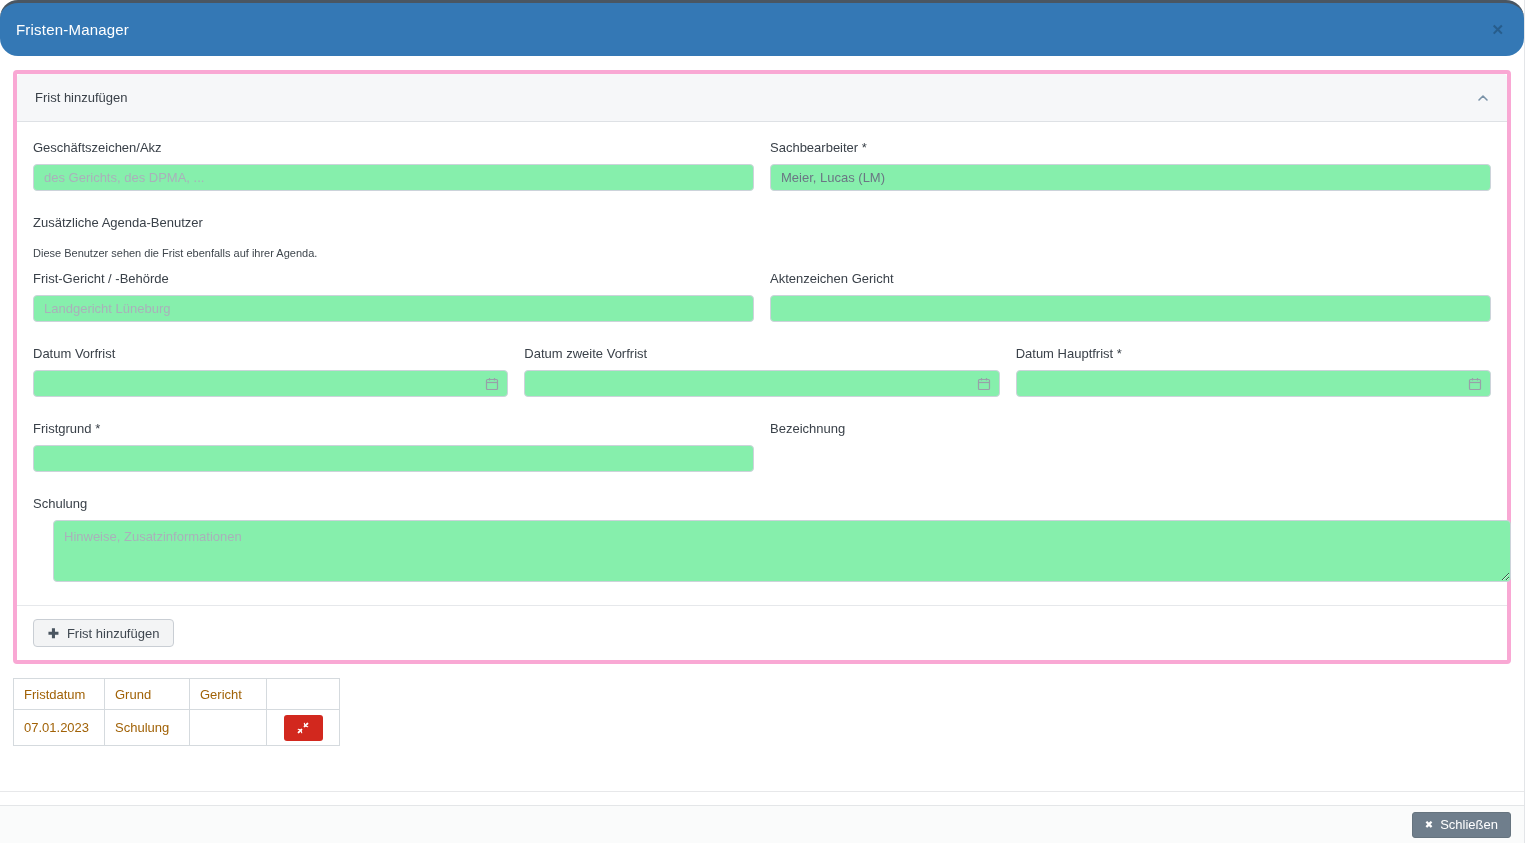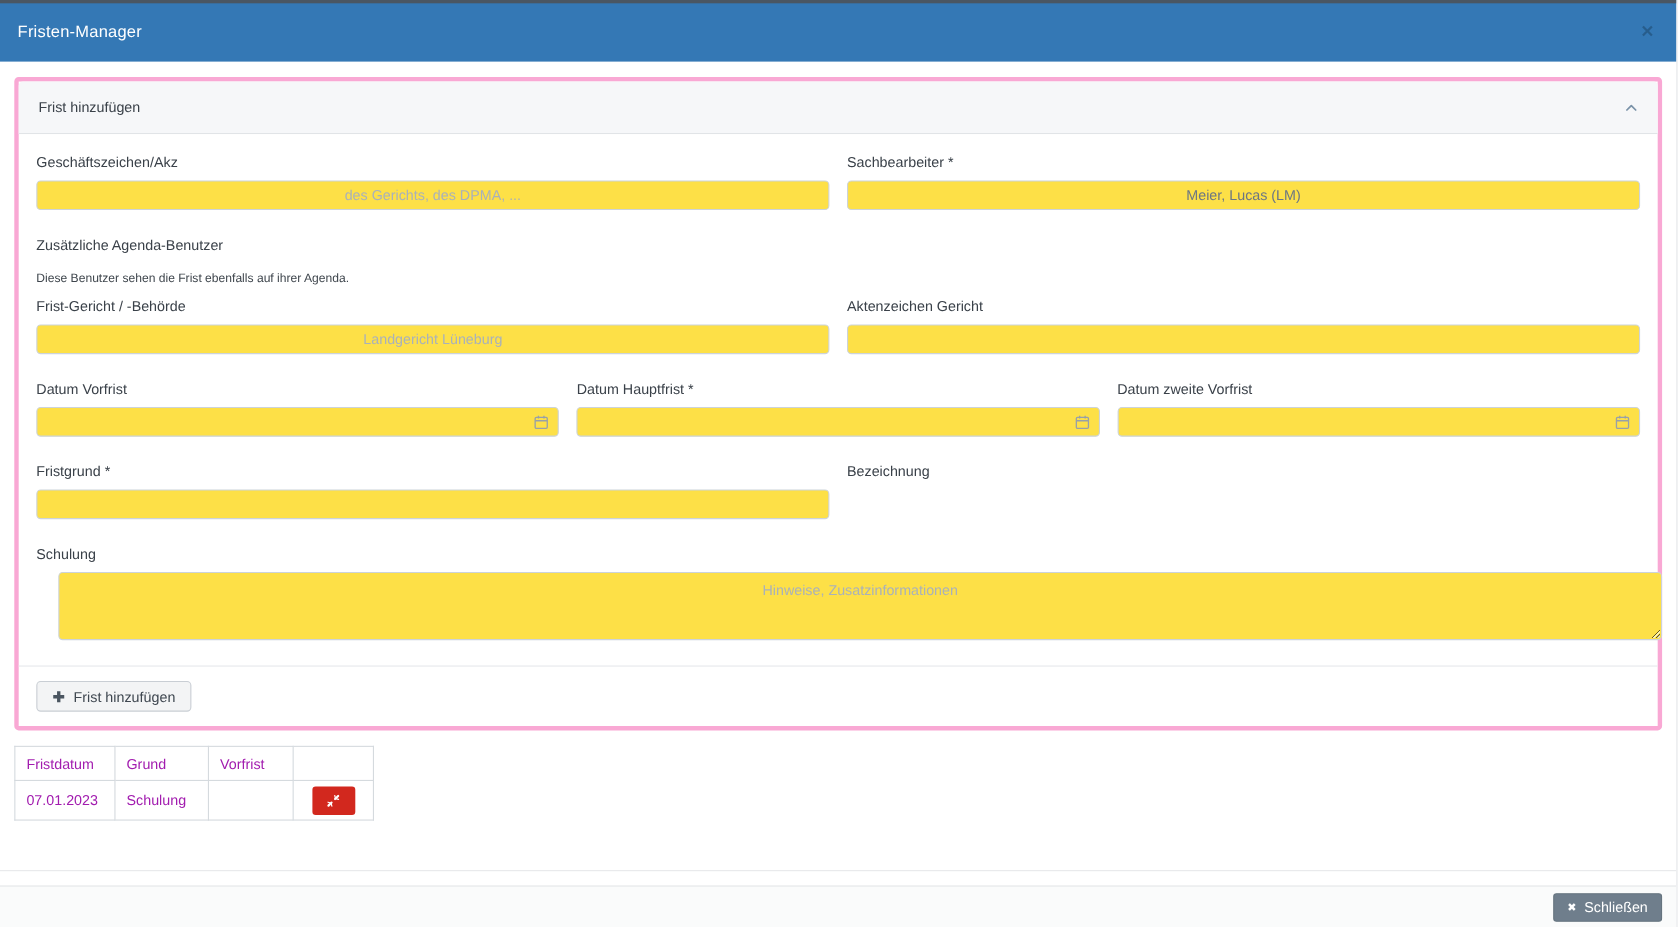--- a/index.html
+++ b/index.html
@@ -10,20 +10,21 @@
     font-size:13px; color:#3a4149;
     position:relative; overflow:hidden;
     border-right:1px solid #e3e5e8;
   }
   
   .modal-header {
     height:56px; background:#3478b5;
     border-top:3px solid #4a5662;
     display:flex; align-items:center; justify-content:space-between;
     padding:0 16px;
+    border-radius:18px;
   }
   .modal-title { color:#ffffff; font-size:15px; letter-spacing:.2px; }
   .modal-close {
     color:#275d8c; font-size:15px; font-weight:bold; cursor:pointer;
     line-height:1; padding:4px; user-select:none;
   }
   
   .content { padding:14px 13px 0 13px; }
   .panel {
     border:4px solid #f9a8d4; border-radius:4px; background:#fff;
@@ -35,23 +36,23 @@
     padding:0 18px; cursor:pointer;
   }
   .panel-heading-title { color:#3a4149; font-size:13px; }
   .panel-body { padding:18px 16px 10px 16px; }
   .form-row { display:flex; gap:16px; margin-bottom:24px; }
   .form-col { flex:1 1 0; min-width:0; }
   label.ctrl-label { display:block; font-size:13px; color:#3a4149; margin-bottom:9px; }
   .txt {
     width:100%; height:27px;
     border:1px solid #ccd3da; border-radius:4px;
-    background:#fde047; padding:0 10px;
+    background:#86efac; padding:0 10px;
     font-family:"Liberation Sans", sans-serif;
-    font-size:13px; color:#6b7684; outline:none;text-align:center;
+    font-size:13px; color:#6b7684; outline:none;
   }
   .txt::placeholder, textarea.txt::placeholder { color:#a9b1ba; opacity:1; }
   textarea.txt { height:62px; padding:7px 10px; resize:both; line-height:1.4;margin-left:20px; }
   .helper-note { font-size:11px; color:#3f464d; margin:-8px 0 12px 0; }
   .date-wrap { position:relative; }
   .date-wrap .txt { padding-right:30px; }
   .cal-icon {
     position:absolute; right:8px; top:50%; transform:translateY(-50%);
     display:flex; pointer-events:none;
   }
@@ -60,21 +61,21 @@
   .btn-add {
     display:inline-flex; align-items:center; gap:8px;
     background:#f3f4f5; border:1px solid #c9ced4; border-radius:4px;
     padding:0 14px; height:28px; font-size:13px; color:#3f4750;
     font-family:"Liberation Sans", sans-serif; cursor:pointer;
   }
   .btn-add .plus { color:#4a5560; font-size:13px; font-weight:bold; }
   
   .frist-table { border-collapse:collapse; margin-top:14px; background:#fff; }
   .frist-table th, .frist-table td {
-    border:1px solid #d5dade; font-weight:normal; font-size:13px; color:#a21caf;
+    border:1px solid #d5dade; font-weight:normal; font-size:13px; color:#a16207;
     text-align:left; vertical-align:middle;
   }
   .frist-table th { height:31px; padding:0 10px; }
   .frist-table td { height:36px; padding:0 10px; }
   .col-date { width:91px; } .col-grund { width:85px;margin-top:23px; }
   .col-benutzer { width:77px; } .col-action { width:73px; text-align:center; }
   td.col-action { text-align:center; }
   .btn-unlink {
     width:39px; height:26px; border:none; border-radius:3px;
     background:#d2281e; color:#fff; cursor:pointer;
@@ -161,47 +162,47 @@
               <svg width="16" height="16" viewBox="0 0 16 16">
                   <rect x="2.5" y="3.5" width="11" height="10" rx="1" fill="none" stroke="#98a0a8" stroke-width="1.2"></rect>
                   <line x1="2.5" y1="6.5" x2="13.5" y2="6.5" stroke="#98a0a8" stroke-width="1.2"></line>
                   <line x1="5.5" y1="2" x2="5.5" y2="4.5" stroke="#98a0a8" stroke-width="1.2"></line>
                   <line x1="10.5" y1="2" x2="10.5" y2="4.5" stroke="#98a0a8" stroke-width="1.2"></line>
                 </svg>
             </span>
           </div>
         </div>
         <div class="form-col">
+          <label class="ctrl-label">Datum zweite Vorfrist</label>
+          <div class="date-wrap">
+            <input class="txt" type="text" value="" style="">
+            <span class="cal-icon">
+              <svg width="16" height="16" viewBox="0 0 16 16">
+                  <rect x="2.5" y="3.5" width="11" height="10" rx="1" fill="none" stroke="#98a0a8" stroke-width="1.2"></rect>
+                  <line x1="2.5" y1="6.5" x2="13.5" y2="6.5" stroke="#98a0a8" stroke-width="1.2"></line>
+                  <line x1="5.5" y1="2" x2="5.5" y2="4.5" stroke="#98a0a8" stroke-width="1.2"></line>
+                  <line x1="10.5" y1="2" x2="10.5" y2="4.5" stroke="#98a0a8" stroke-width="1.2"></line>
+                </svg>
+            </span>
+          </div>
+        </div>
+        <div class="form-col">
           <label class="ctrl-label">Datum Hauptfrist *</label>
           <div class="date-wrap">
             <input class="txt" type="text" value="" style="">
             <span class="cal-icon">
               <svg width="16" height="16" viewBox="0 0 16 16">
                   <rect x="2.5" y="3.5" width="11" height="10" rx="1" fill="none" stroke="#98a0a8" stroke-width="1.2"></rect>
                   <line x1="2.5" y1="6.5" x2="13.5" y2="6.5" stroke="#98a0a8" stroke-width="1.2"></line>
                   <line x1="5.5" y1="2" x2="5.5" y2="4.5" stroke="#98a0a8" stroke-width="1.2"></line>
                   <line x1="10.5" y1="2" x2="10.5" y2="4.5" stroke="#98a0a8" stroke-width="1.2"></line>
                 </svg>
             </span>
           </div>
         </div>
-        <div class="form-col">
-          <label class="ctrl-label">Datum zweite Vorfrist</label>
-          <div class="date-wrap">
-            <input class="txt" type="text" value="" style="">
-            <span class="cal-icon">
-              <svg width="16" height="16" viewBox="0 0 16 16">
-                  <rect x="2.5" y="3.5" width="11" height="10" rx="1" fill="none" stroke="#98a0a8" stroke-width="1.2"></rect>
-                  <line x1="2.5" y1="6.5" x2="13.5" y2="6.5" stroke="#98a0a8" stroke-width="1.2"></line>
-                  <line x1="5.5" y1="2" x2="5.5" y2="4.5" stroke="#98a0a8" stroke-width="1.2"></line>
-                  <line x1="10.5" y1="2" x2="10.5" y2="4.5" stroke="#98a0a8" stroke-width="1.2"></line>
-                </svg>
-            </span>
-          </div>
-        </div>
       </div>
 
       <div class="form-row">
         <div class="form-col">
           <label class="ctrl-label">Fristgrund *</label>
           <input class="txt" type="text" value="" style="">
         </div>
         <div class="form-col">
           <label class="ctrl-label">Bezeichnung</label>
         </div>
@@ -221,21 +222,21 @@
         <span>Frist hinzufügen</span>
       </button>
     </div>
   </div>
 
   <table class="frist-table">
     <thead>
       <tr>
         <th class="col-date">Fristdatum</th>
         <th class="col-grund">Grund</th>
-        <th class="col-benutzer">Vorfrist</th>
+        <th class="col-benutzer">Gericht</th>
         <th class="col-action"></th>
       </tr>
     </thead>
     <tbody>
       <tr>
         <td>07.01.2023</td>
         <td>Schulung</td>
         <td></td>
         <td class="col-action">
           <button class="btn-unlink">

